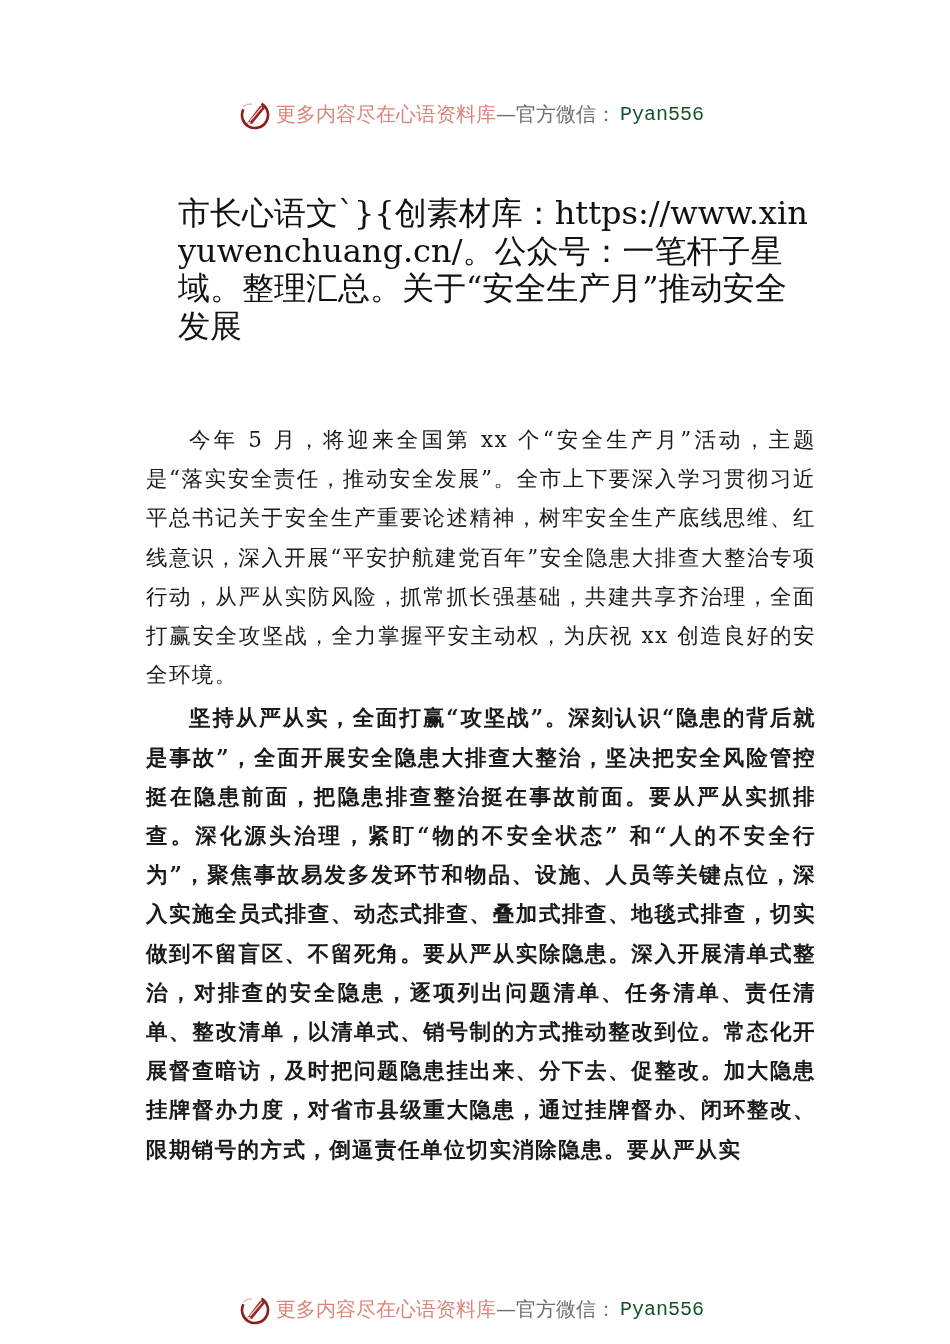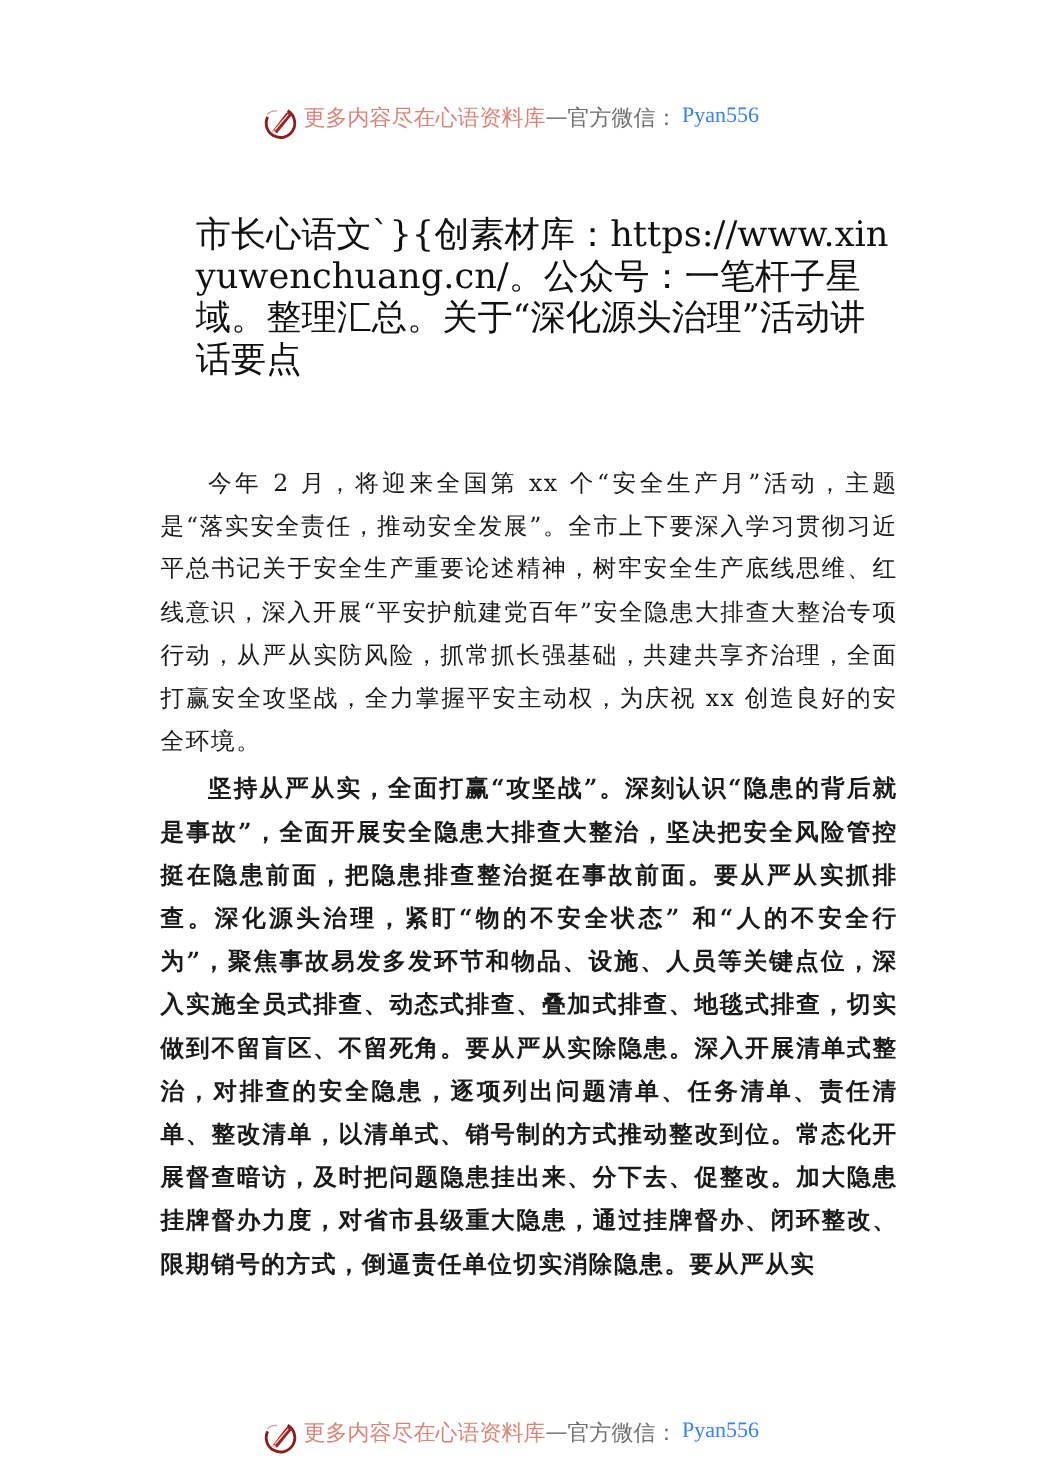--- a/index.html
+++ b/index.html
@@ -13,21 +13,21 @@
       position: relative;
       overflow: hidden;
       font-family: "DejaVu Serif", "Liberation Serif", serif;
       color: #111111;
     }
     .banner {
       position: absolute;
       left: 238px;
       height: 40px;
       display: flex;
-      align-items: flex-start;
+      align-items: center;
       white-space: nowrap;
     }
     .banner.top { top: 94px; }
     .banner.bottom { top: 1289px; }
     .banner .logo {
       width: 34px;
       height: 34px;
       margin-right: 4px;
       display: inline-block;
     }
@@ -36,23 +36,23 @@
       font-size: 20px;
       font-family: "DejaVu Serif", serif;
       letter-spacing: 0px;
     }
     .banner .b-gray {
       color: #6e6e6e;
       font-size: 20px;
       font-family: "DejaVu Serif", serif;
     }
     .banner .b-id {
-      color: #3b82f6;
+      color: #14532d;
       font-size: 20px;
-      font-family: Liberation Serif, serif;
+      font-family: Liberation Mono, monospace;
       margin-left: 4px;
     }
     .title {
       position: absolute;
       left: 178px;
       top: 195px;
       width: 640px;
       font-size: 32px;
       line-height: 37.5px;
       font-family: "DejaVu Serif", "Liberation Mono", serif;
@@ -93,24 +93,24 @@
       <circle cx="11" cy="26" r="1.6" fill="#f3d6d0"></circle>
       <path d="M5 10 Q9 6 14 7" stroke="#c9a0a0" stroke-width="1" fill="none"></path>
     </svg>
   </span>
   <span class="b-red">更多内容尽在心语资料库</span>
   <span class="b-gray">—</span>
   <span class="b-gray">官方微信：</span>
   <span class="b-id">Pyan556</span>
 </div>
 
-<h1 class="title">市长心语文`}{创素材库：https://www.xinyuwenchuang.cn/。公众号：一笔杆子星域。整理汇总。关于“深化源头治理”活动讲话要点</h1>
+<h1 class="title">市长心语文`}{创素材库：https://www.xinyuwenchuang.cn/。公众号：一笔杆子星域。整理汇总。关于“安全生产月”推动安全发展</h1>
 
 <div class="body-text">
-  <p>今年 2 月，将迎来全国第 xx 个“安全生产月”活动，主题是“落实安全责任，推动安全发展”。全市上下要深入学习贯彻习近平总书记关于安全生产重要论述精神，树牢安全生产底线思维、红线意识，深入开展“平安护航建党百年”安全隐患大排查大整治专项行动，从严从实防风险，抓常抓长强基础，共建共享齐治理，全面打赢安全攻坚战，全力掌握平安主动权，为庆祝 xx 创造良好的安全环境。</p>
+  <p>今年 5 月，将迎来全国第 xx 个“安全生产月”活动，主题是“落实安全责任，推动安全发展”。全市上下要深入学习贯彻习近平总书记关于安全生产重要论述精神，树牢安全生产底线思维、红线意识，深入开展“平安护航建党百年”安全隐患大排查大整治专项行动，从严从实防风险，抓常抓长强基础，共建共享齐治理，全面打赢安全攻坚战，全力掌握平安主动权，为庆祝 xx 创造良好的安全环境。</p>
   <p>坚持从严从实，全面打赢“攻坚战”。深刻认识“隐患的背后就是事故”，全面开展安全隐患大排查大整治，坚决把安全风险管控挺在隐患前面，把隐患排查整治挺在事故前面。要从严从实抓排查。深化源头治理，紧盯“物的不安全状态” 和“人的不安全行为”，聚焦事故易发多发环节和物品、设施、人员等关键点位，深入实施全员式排查、动态式排查、叠加式排查、地毯式排查，切实做到不留盲区、不留死角。要从严从实除隐患。深入开展清单式整治，对排查的安全隐患，逐项列出问题清单、任务清单、责任清单、整改清单，以清单式、销号制的方式推动整改到位。常态化开展督查暗访，及时把问题隐患挂出来、分下去、促整改。加大隐患挂牌督办力度，对省市县级重大隐患，通过挂牌督办、闭环整改、限期销号的方式，倒逼责任单位切实消除隐患。要从严从实</p>
 </div>
 
 <div class="banner bottom">
   <span class="logo">
     <svg width="34" height="34" viewBox="0 0 34 34">
       <circle cx="17" cy="18" r="13" fill="none" stroke="#8b1e1e" stroke-width="2.6" stroke-dasharray="60 22" transform="rotate(-60 17 18)"></circle>
       <path d="M9 26 L22 9 Q27 6 27 11 L14 27 Z" fill="#9c2424"></path>
       <path d="M12 24 L24 10" stroke="#f3d6d0" stroke-width="1.2"></path>
       <circle cx="11" cy="26" r="1.6" fill="#f3d6d0"></circle>

